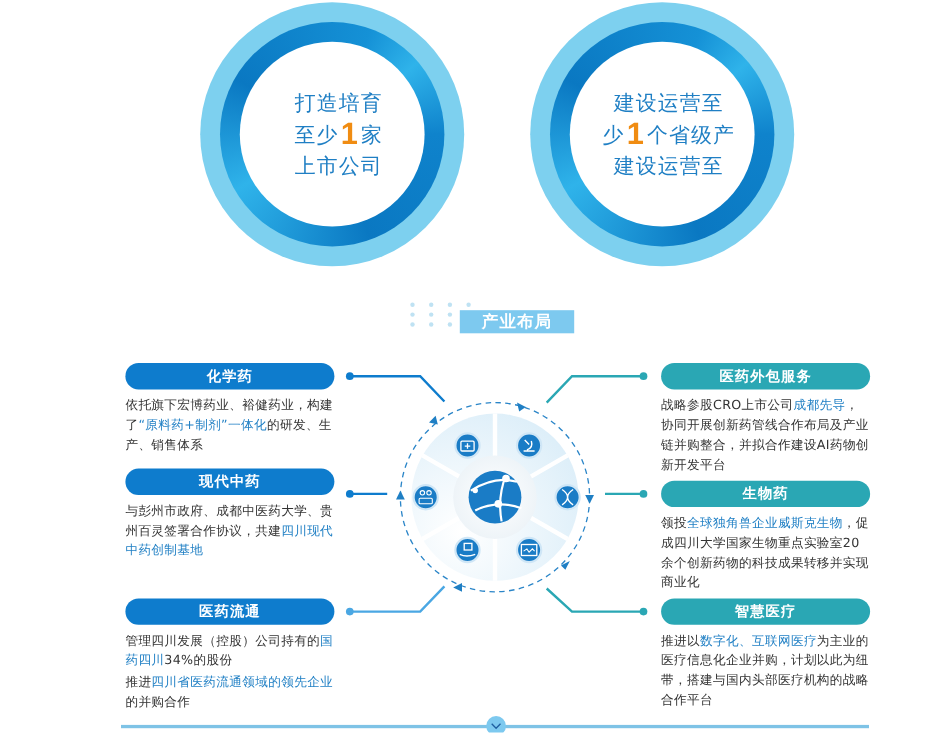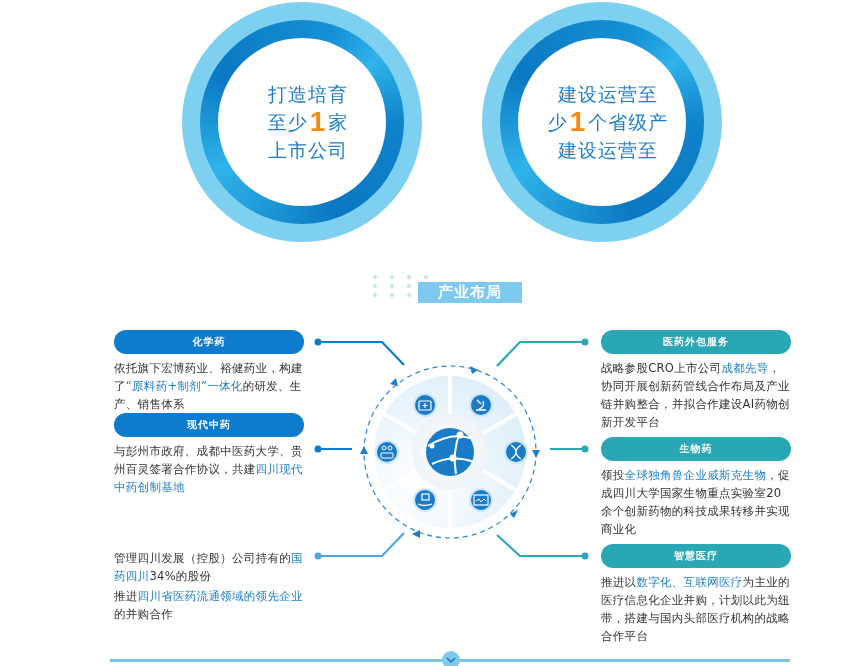--- a/index.html
+++ b/index.html
@@ -19,21 +19,21 @@
   #ring-2 { left: 482px; top: 2px; }
 
   
   .dots { position: absolute; left: 373px; top: 275px; width: 60px; height: 24px; }
   .dot { position: absolute; width: 4px; height: 4px; border-radius: 50%; background: #bfe2f3; }
   .section-title { position: absolute; left: 418px; top: 282px; width: 104px; height: 21px; background: #7dc9ef;
      color: #fff; font-weight: bold; font-size: 15px; display: flex; align-items: center; justify-content: center; letter-spacing: 1px; }
 
   
   .card { position: absolute; width: 190px; }
-  .pill { height: 24px; border-radius: 12px; color: #fff; font-weight: bold; font-size: 10px;
+  .pill { height: 24px; border-radius: 12px; color: #fff; font-weight: bold; font-size: 13px;
      display: flex; align-items: center; justify-content: center; letter-spacing: 1px; }
   .pill.left { background: #0e7ccd; }
   .pill.right { background: #2aa7b4; }
   .desc { margin-top: 5px; font-size: 11.5px; line-height: 18px; color: #333; letter-spacing: 0.3px; }
   .desc .hl { color: #1f7fc4; font-weight: normal; }
   .card.left-card { left: 114px; width: 190px; }
   .card.right-card { left: 601px; width: 190px; }
   .desc p + p { margin-top: 2px; }
 
   
@@ -178,28 +178,29 @@
   </g>
 </svg>
 
 <div class="card left-card" style="top:330px">
   <div class="pill left">化学药</div>
   <div class="desc">
     <p><span>依托旗下宏博药业、裕健药业，构建了</span><span class="hl">“原料药+制剂”一体化</span><span>的研发、生产、销售体系</span></p>
   </div>
 </div>
 
-<div class="card left-card" style="top:413px">
+<div class="card left-card" style="top:426px">
   <div class="pill left">现代中药</div>
   <div class="desc">
     <p><span>与彭州市政府、成都中医药大学、贵州百灵签署合作协议，共建</span><span class="hl">四川现代中药创制基地</span></p>
   </div>
 </div>
 
 <div class="card left-card" style="top:544px">
+  <div class="pill left">医药流通</div>
   <div class="desc">
     <p><span>管理四川发展（控股）公司持有的</span><span class="hl">国药四川</span><span>34%的股份</span></p>
     <p><span>推进</span><span class="hl">四川省医药流通领域的领先企业</span><span>的并购合作</span></p>
   </div>
 </div>
 
 <div class="card right-card" style="top:330px">
   <div class="pill right">医药外包服务</div>
   <div class="desc">
     <p><span>战略参股CRO上市公司</span><span class="hl">成都先导</span><span>，协同开展创新药管线合作布局及产业链并购整合，并拟合作建设AI药物创新开发平台</span></p>

